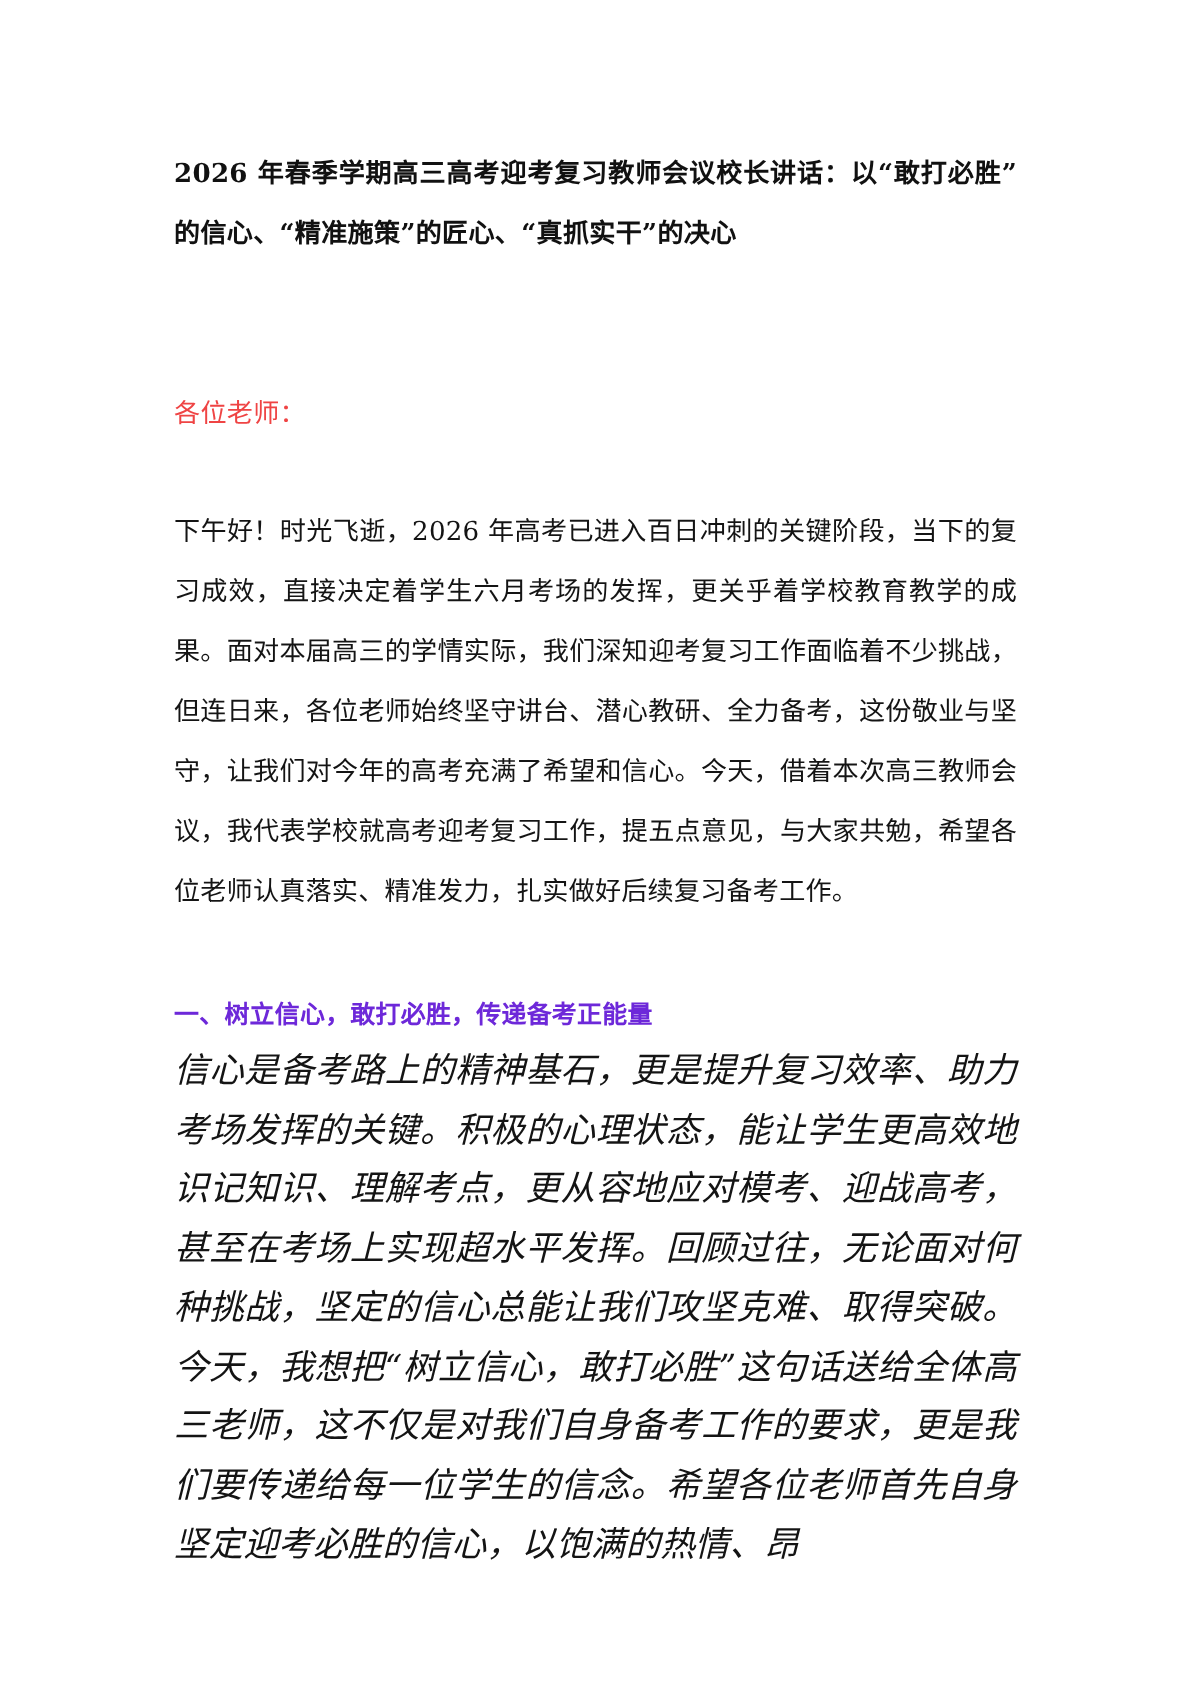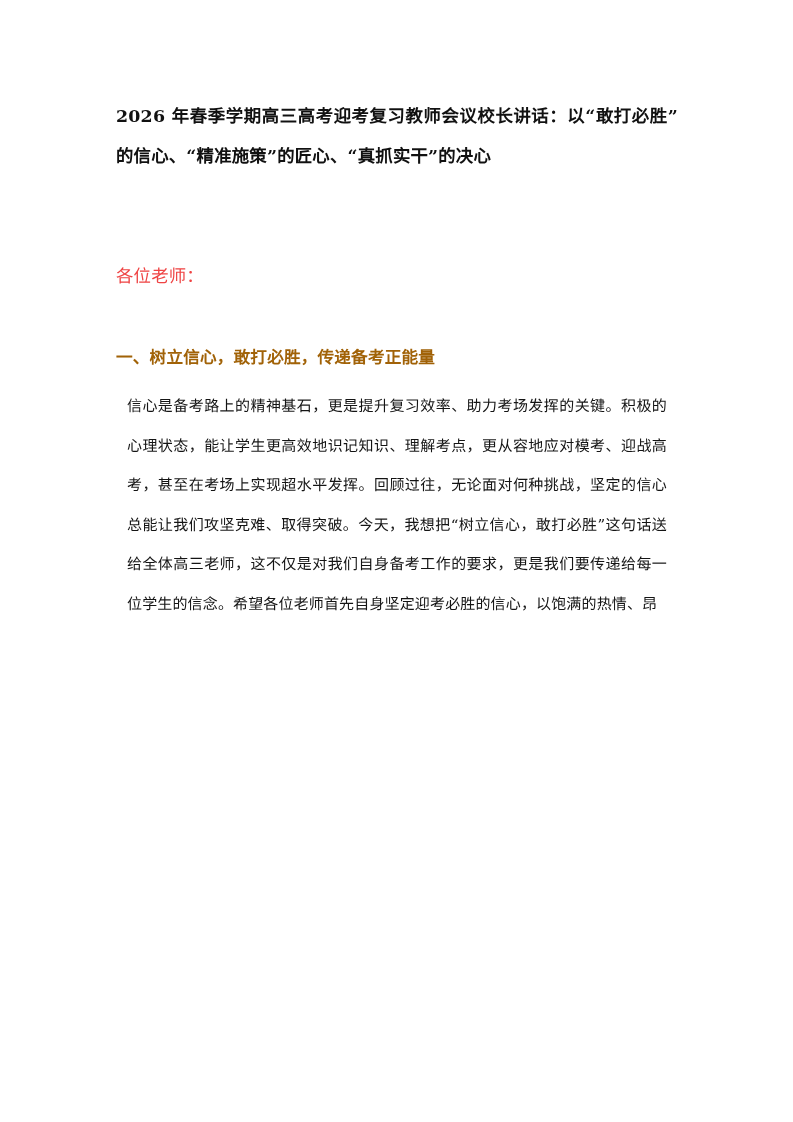--- a/index.html
+++ b/index.html
@@ -65,52 +65,54 @@
     text-justify: inter-character;
     text-indent: 0;
     letter-spacing: 0.15px;
     word-break: break-all;
   }
 
   
   .section-heading {
     font-size: 16.6px;
     line-height: 38px;
-    color: #a16207;
+    color: #6d28d9;
     margin: 0;
     padding-top: 42px;
     letter-spacing: 0.2px;
   }
 
   
   .para-section {
-    font-size: 15px;
+    font-size: 23px;
     line-height: 39.5px;
     color: #141414;
-    margin: 11px;
+    margin: 0;
     text-align: justify;
     text-justify: inter-character;
     letter-spacing: 0.15px;
     word-break: break-all;
+    font-style: italic;
   }
 
   
   .para-intro, .doc-title {
     font-feature-settings: "kern" 1;
   }
 </style>
 </head>
 <body>
 
 <div class="page">
   <div class="doc-body">
 
     <h1 class="doc-title">2026 年春季学期高三高考迎考复习教师会议校长讲话：以“敢打必胜”的信心、“精准施策”的匠心、“真抓实干”的决心</h1>
 
     <p class="salutation">各位老师：</p>
 
+    <p class="para-intro">下午好！时光飞逝，2026 年高考已进入百日冲刺的关键阶段，当下的复习成效，直接决定着学生六月考场的发挥，更关乎着学校教育教学的成果。面对本届高三的学情实际，我们深知迎考复习工作面临着不少挑战，但连日来，各位老师始终坚守讲台、潜心教研、全力备考，这份敬业与坚守，让我们对今年的高考充满了希望和信心。今天，借着本次高三教师会议，我代表学校就高考迎考复习工作，提五点意见，与大家共勉，希望各位老师认真落实、精准发力，扎实做好后续复习备考工作。</p>
 
     <h2 class="section-heading">一、树立信心，敢打必胜，传递备考正能量</h2>
 
     <p class="para-section">信心是备考路上的精神基石，更是提升复习效率、助力考场发挥的关键。积极的心理状态，能让学生更高效地识记知识、理解考点，更从容地应对模考、迎战高考，甚至在考场上实现超水平发挥。回顾过往，无论面对何种挑战，坚定的信心总能让我们攻坚克难、取得突破。今天，我想把“树立信心，敢打必胜”这句话送给全体高三老师，这不仅是对我们自身备考工作的要求，更是我们要传递给每一位学生的信念。希望各位老师首先自身坚定迎考必胜的信心，以饱满的热情、昂</p>
 
   </div>
 </div>
 
 </body></html>

